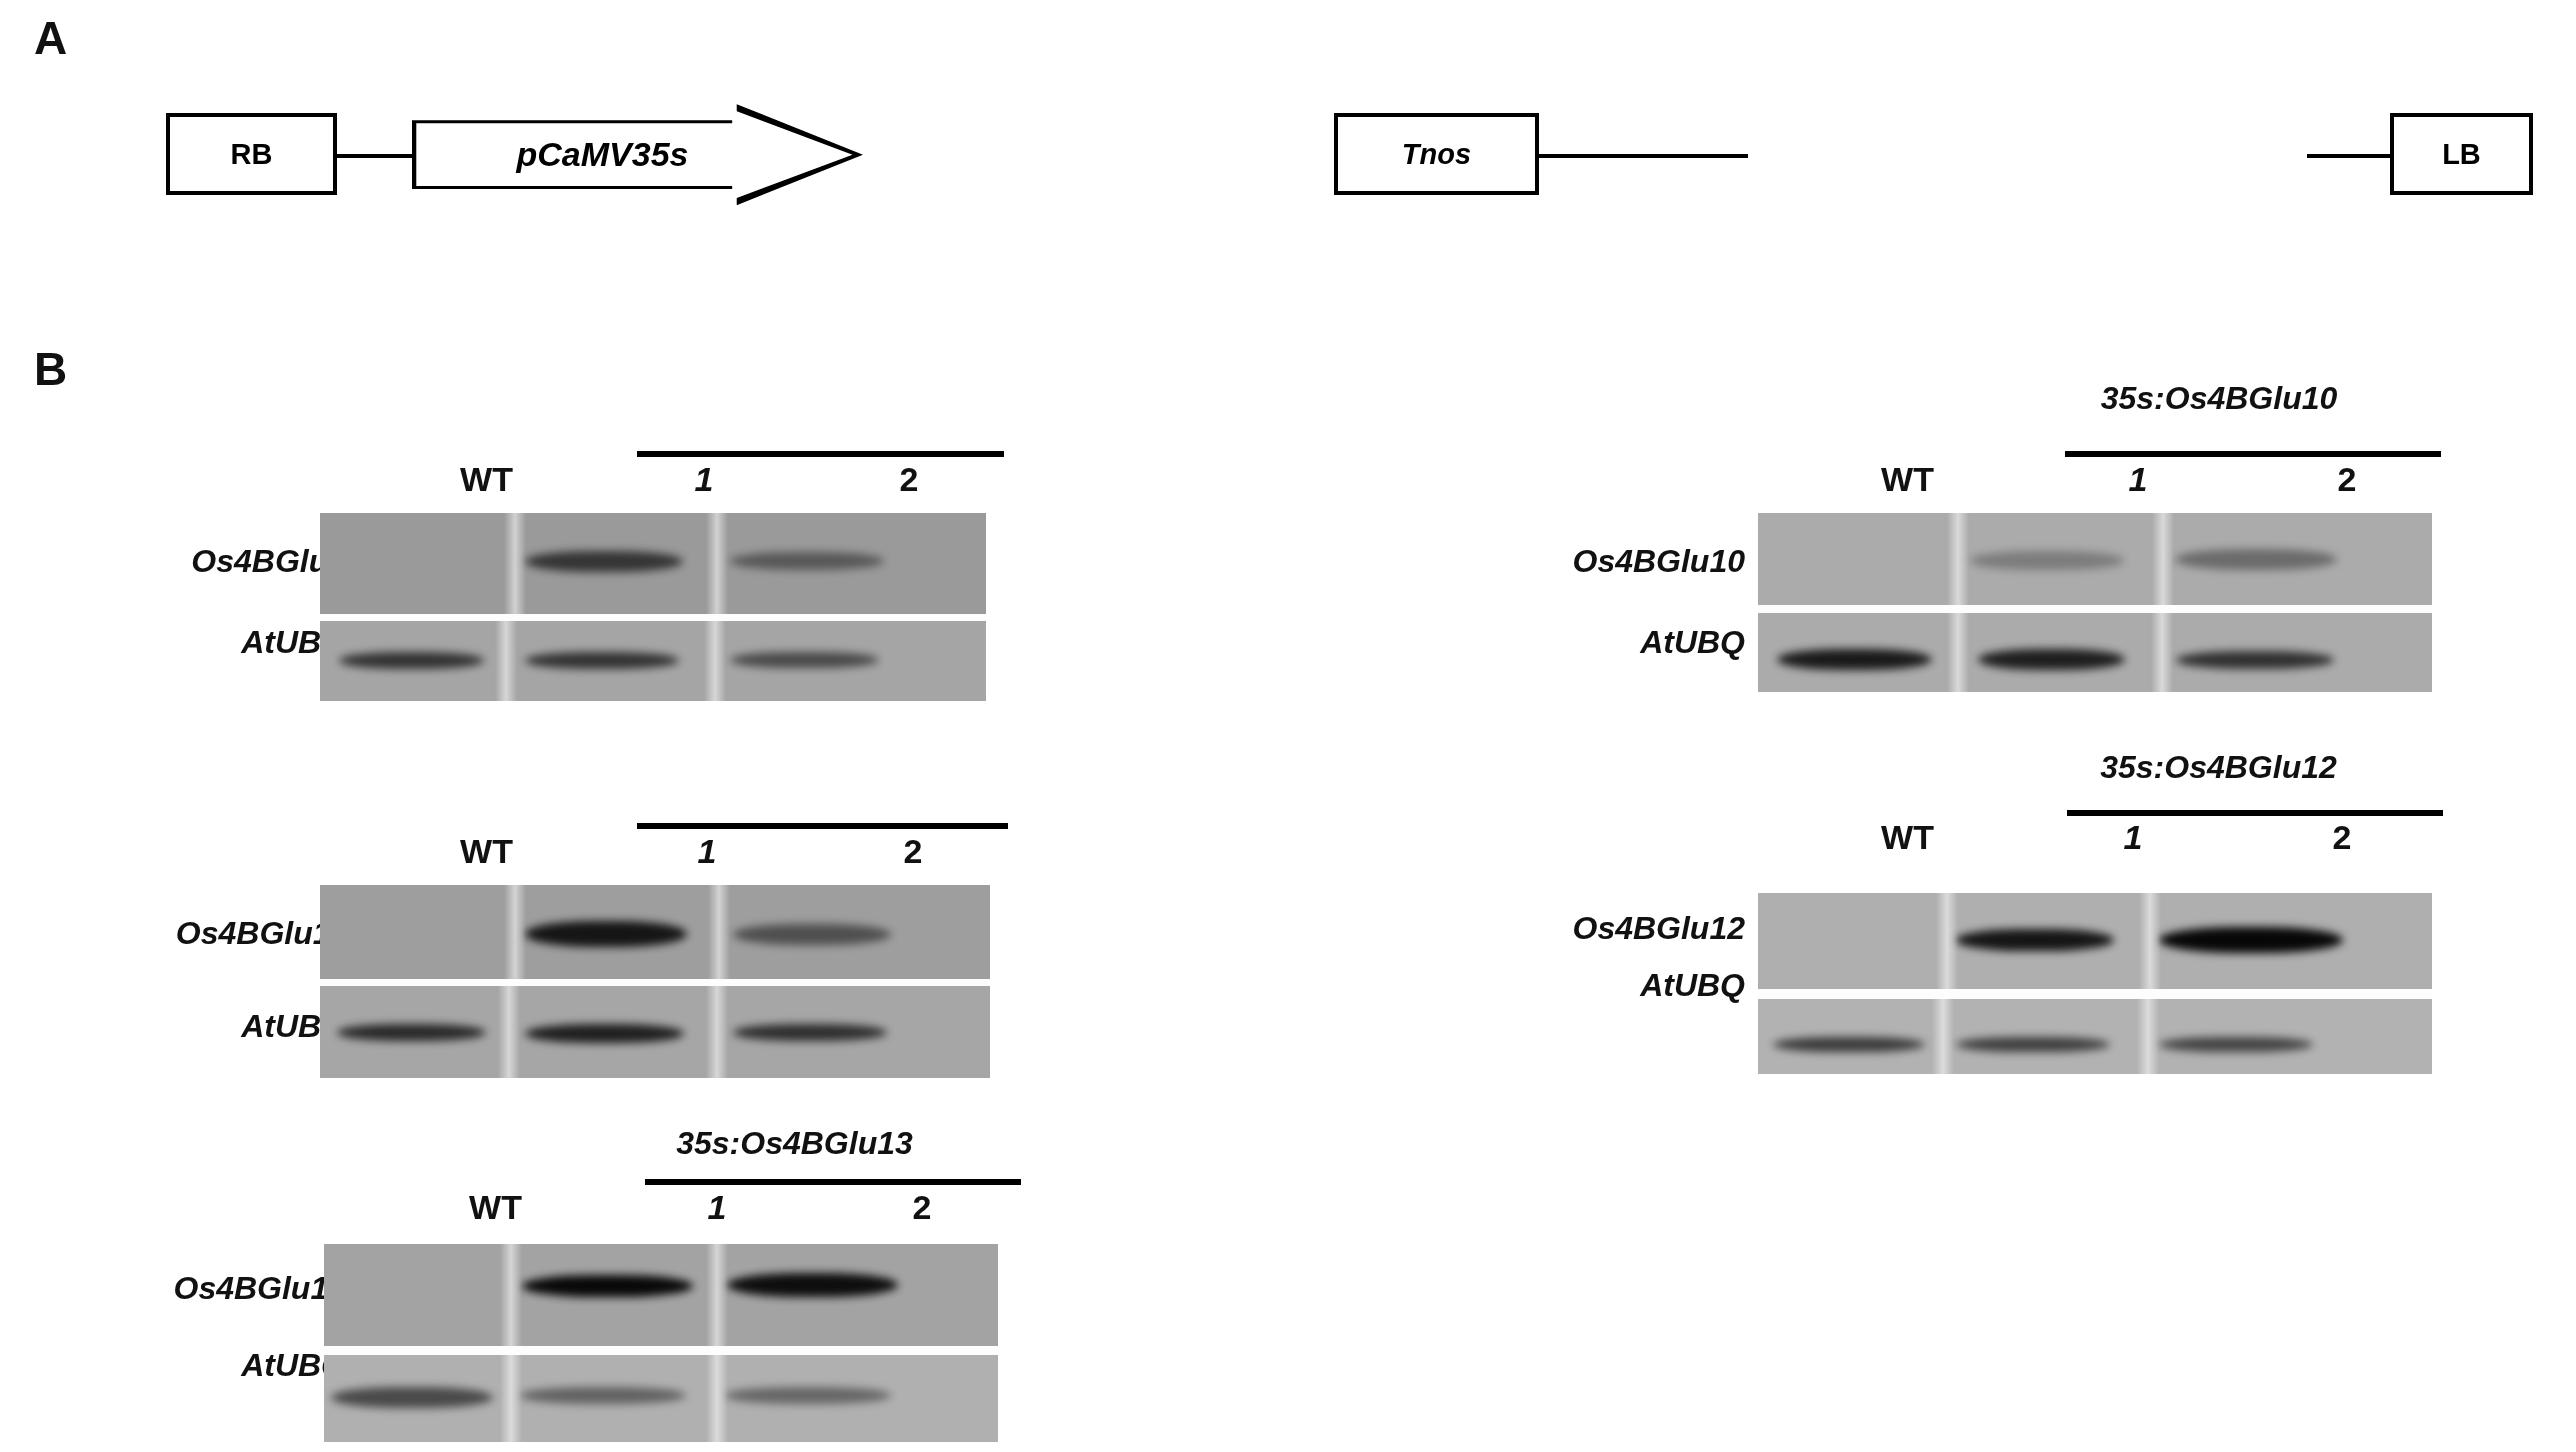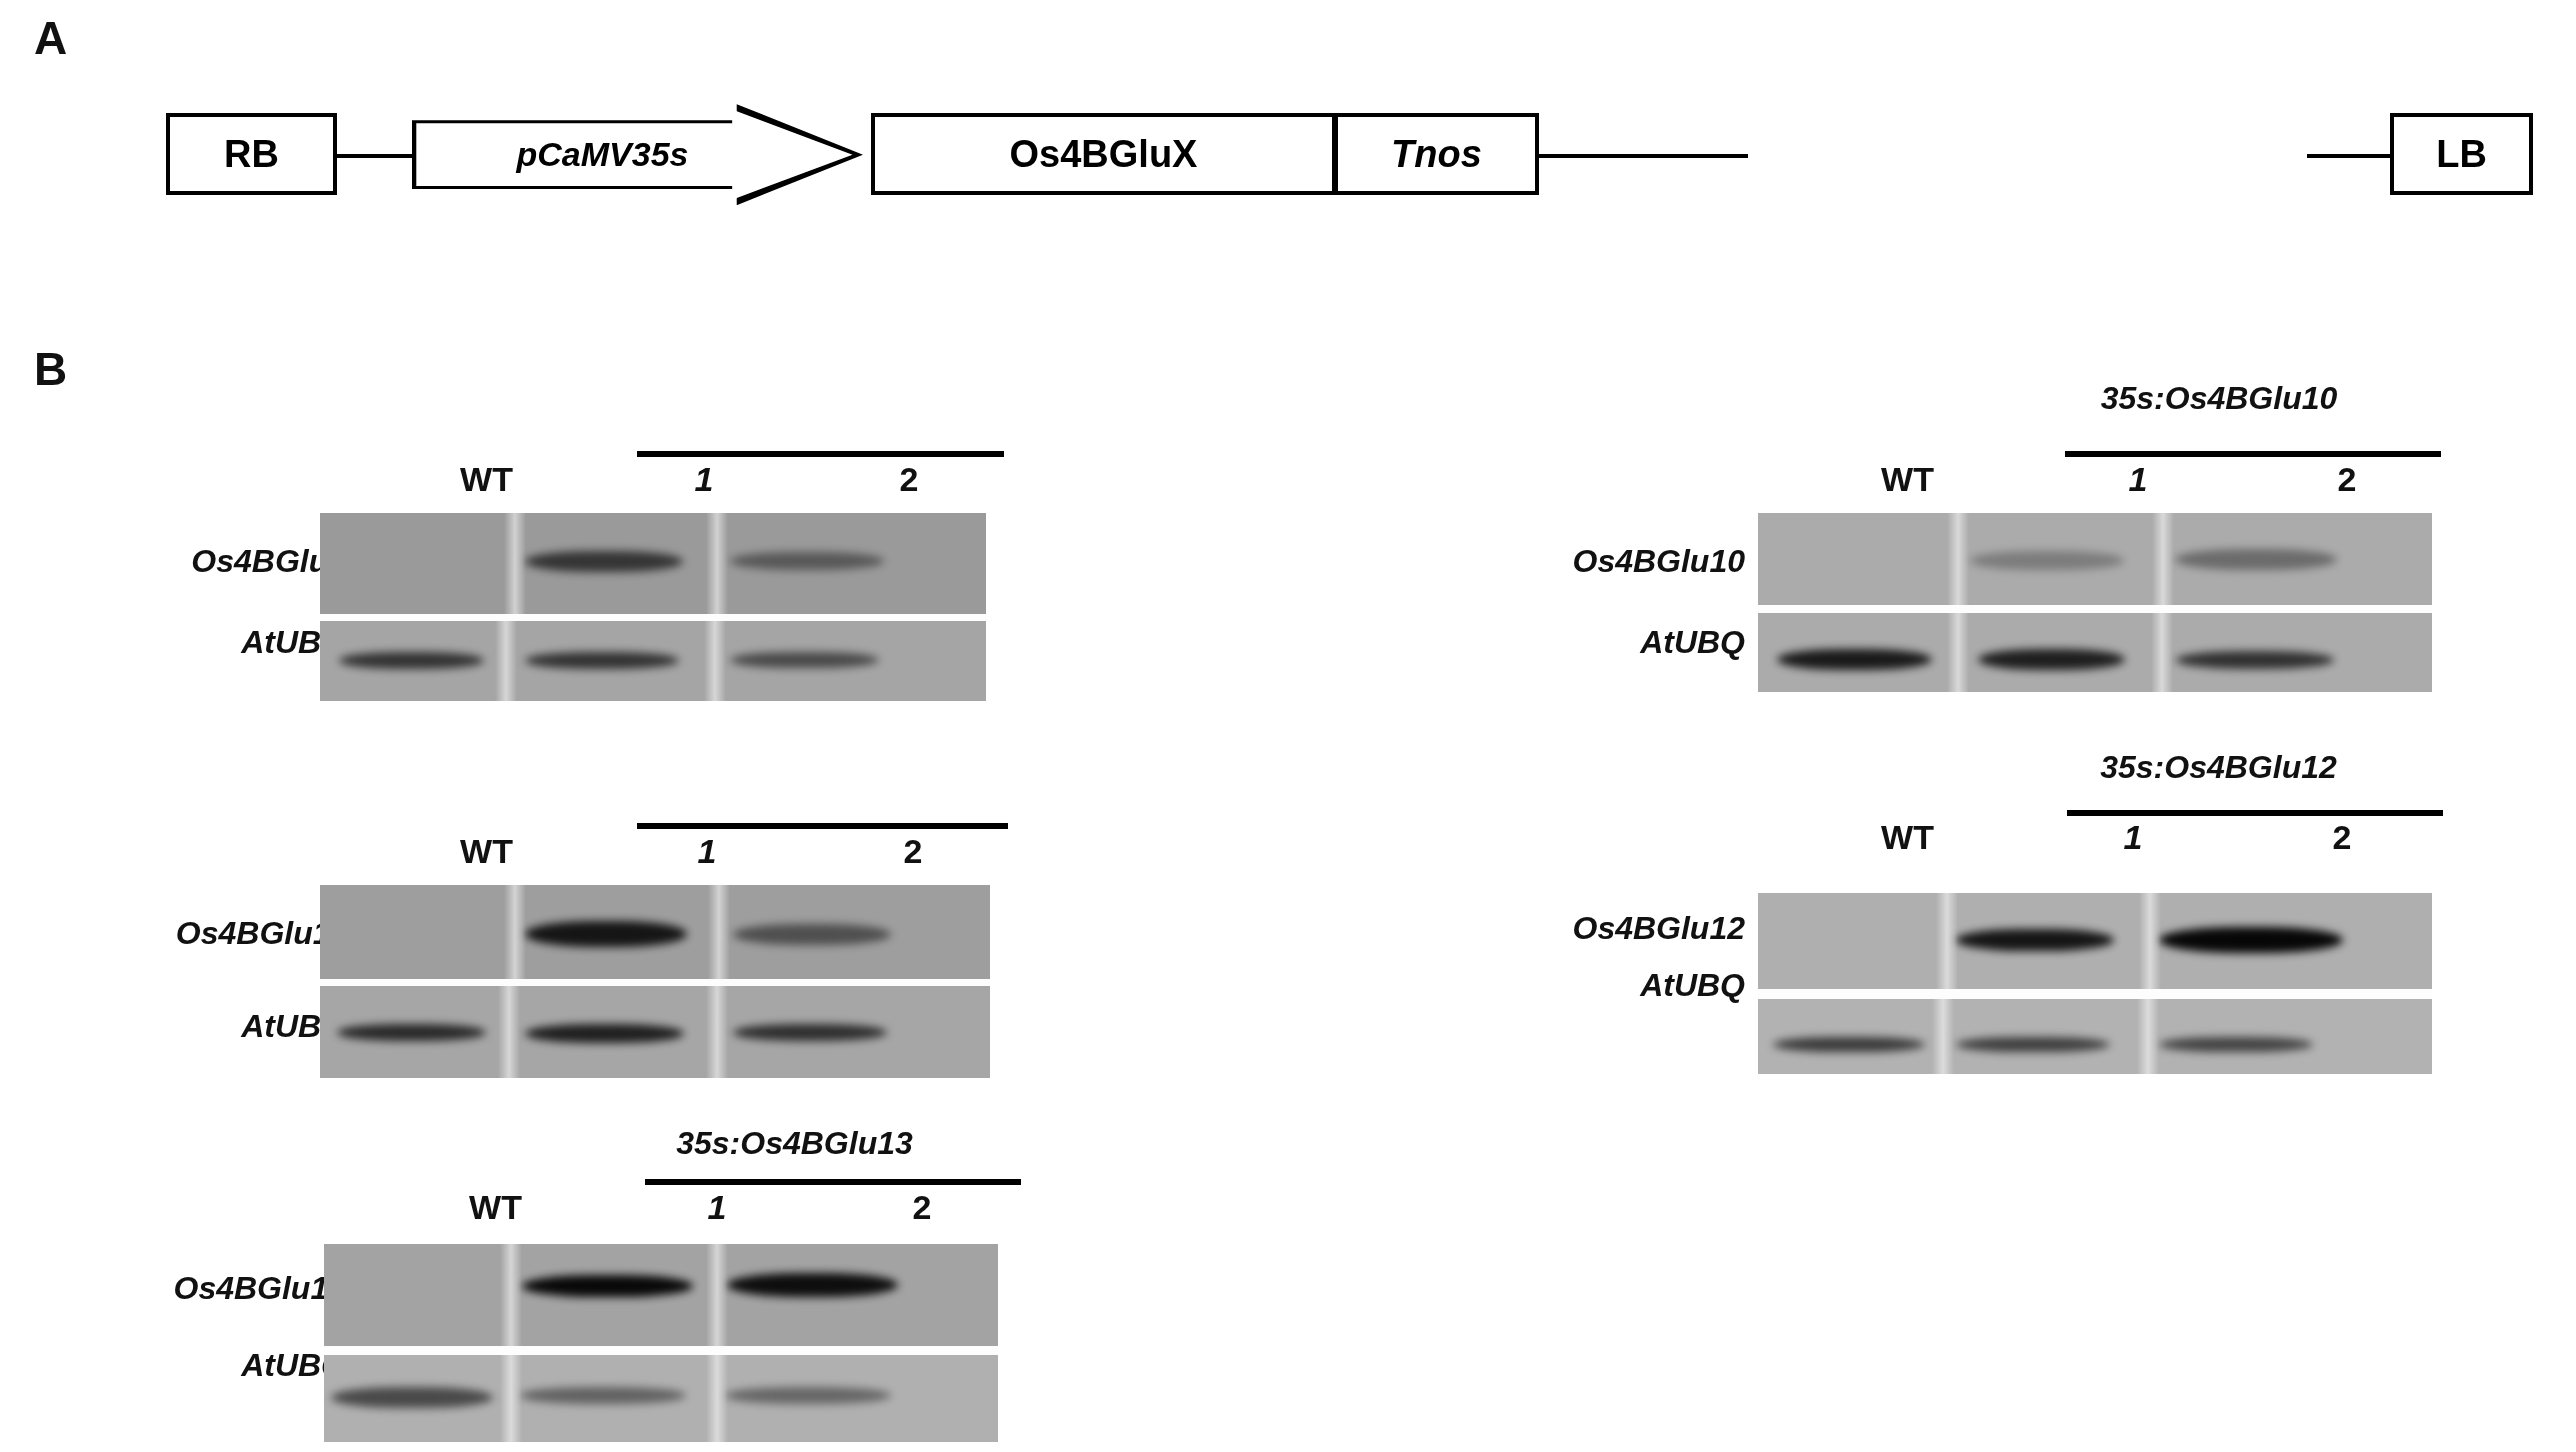--- a/index.html
+++ b/index.html
@@ -24,21 +24,21 @@
 
   .cbox{
     position:absolute;
     box-sizing:border-box;
     border:4.3px solid #000;
     background:#fff;
     display:flex;align-items:center;justify-content:center;
     color:#000;
     white-space:nowrap;
   }
-  .cbox .lbl{font-size:38px;font-weight:bold;}
+  .cbox .lbl{font-size:29px;font-weight:bold;}
   .cbox .lbl.ital{font-style:italic;}
 
   .connector{
     position:absolute;height:0;border-top:4.3px solid #000;
   }
 
   
   .arrow{
     position:absolute;
     display:flex;align-items:center;
@@ -150,23 +150,20 @@
     </div>
 
     <div class="connector" style="left:337px;top:60px;width:77px;"></div>
 
     <div class="arrow arrow-right" style="left:412px;top:10.2px;width:427px;height:101px;padding-left:24px;">
       <div class="arrowbody"></div>
       <div class="arrowinner"></div>
       <span class="lbl">pCaMV35s</span>
     </div>
 
-    <div class="cbox" style="left:871px;top:19px;width:465px;height:82px;">
-      <span class="lbl">Os4BGluX</span>
-    </div>
 
     <div class="cbox" style="left:1334px;top:19px;width:205px;height:82px;">
       <span class="lbl ital">Tnos</span>
     </div>
 
     <div class="connector" style="left:1539px;top:60px;width:209px;"></div>
 
 
     <div class="connector" style="left:2307px;top:60px;width:85px;"></div>
 

